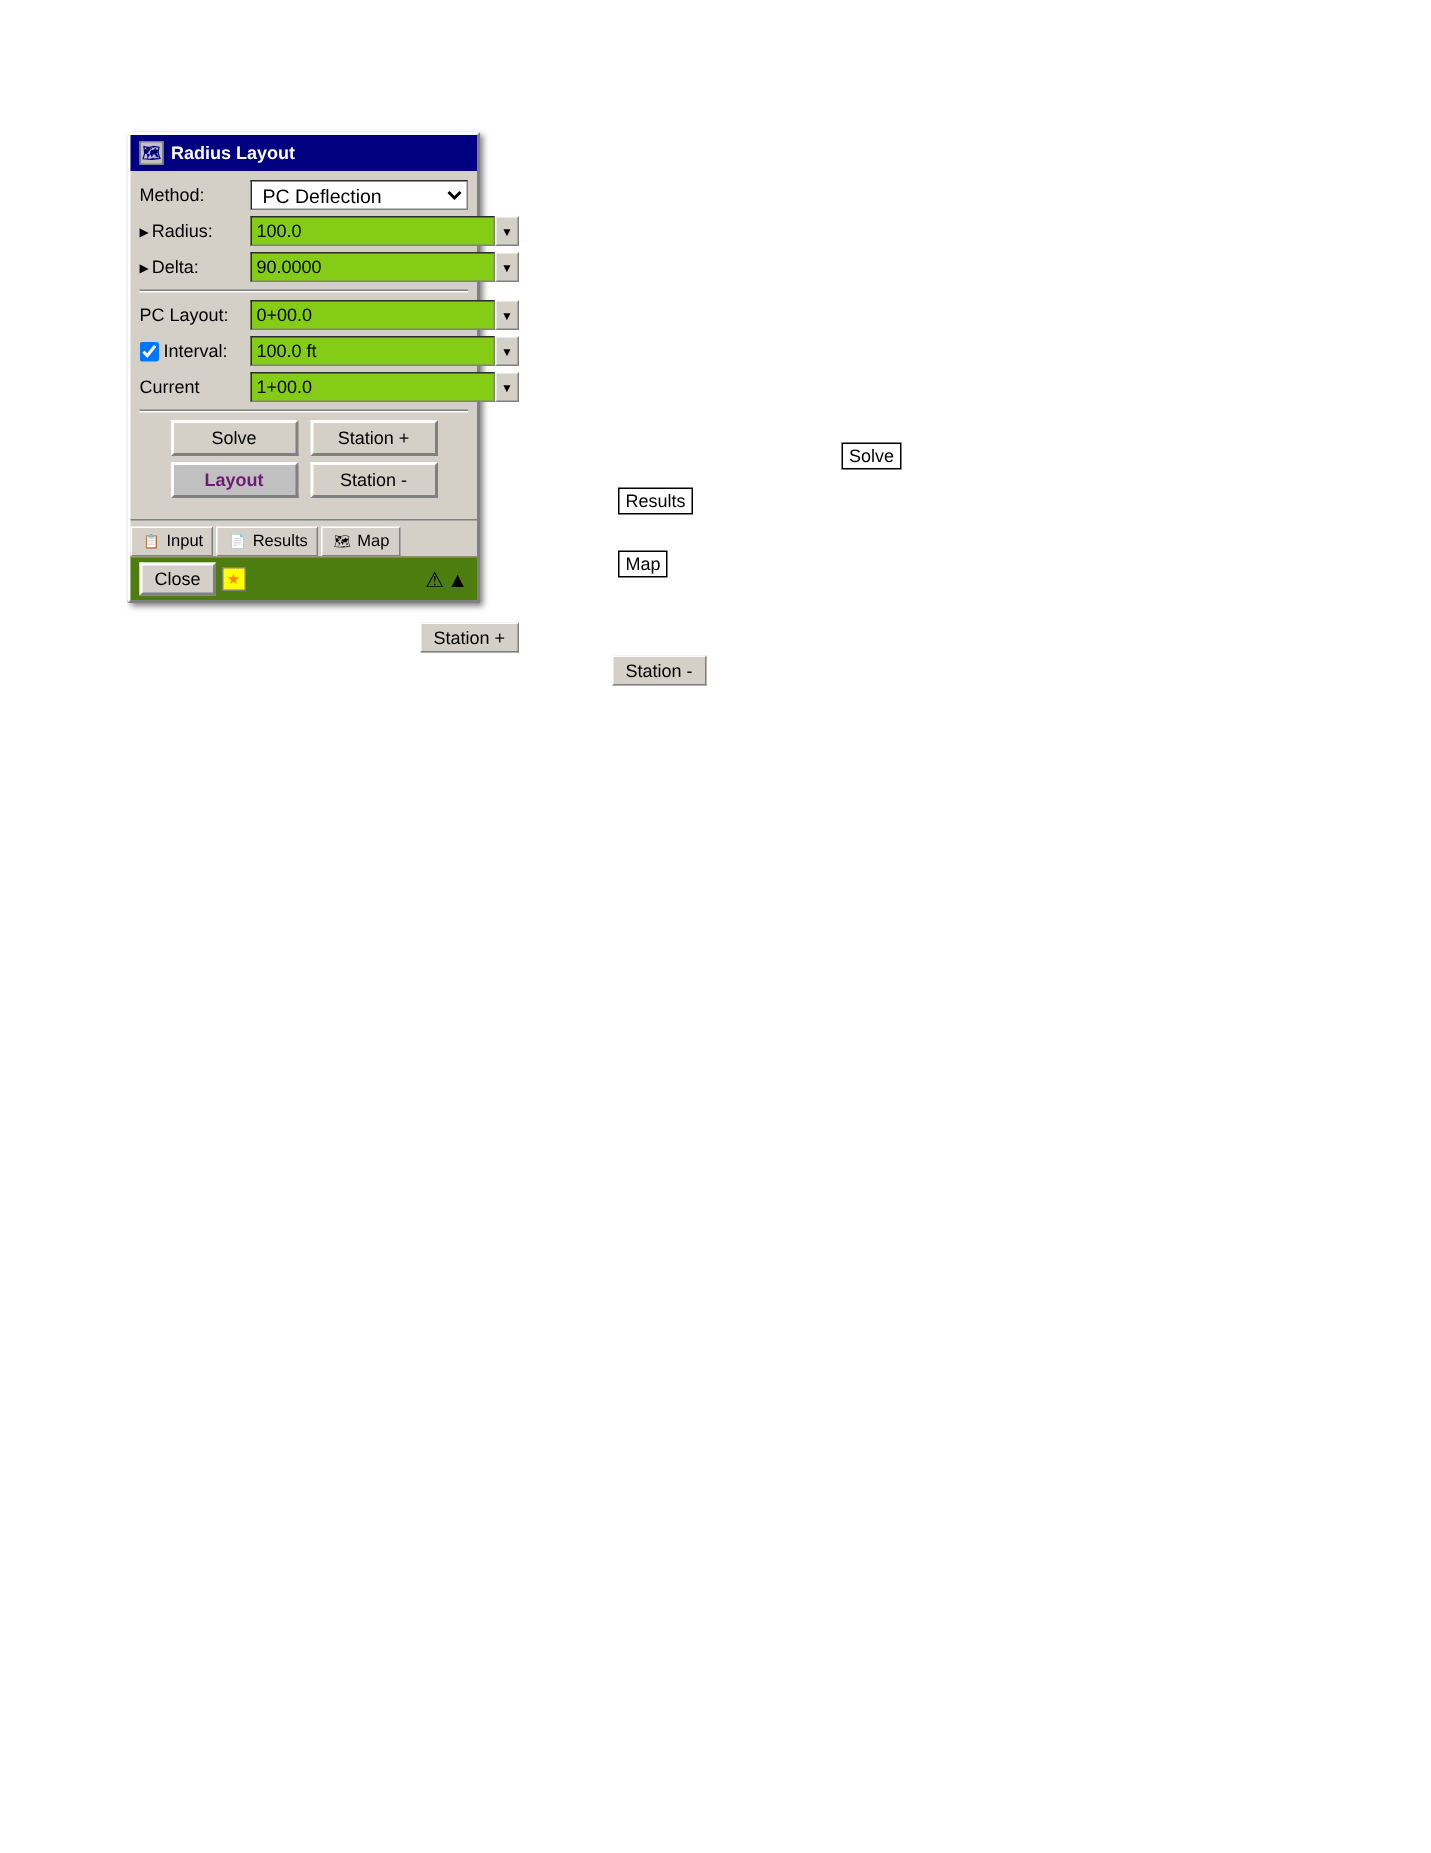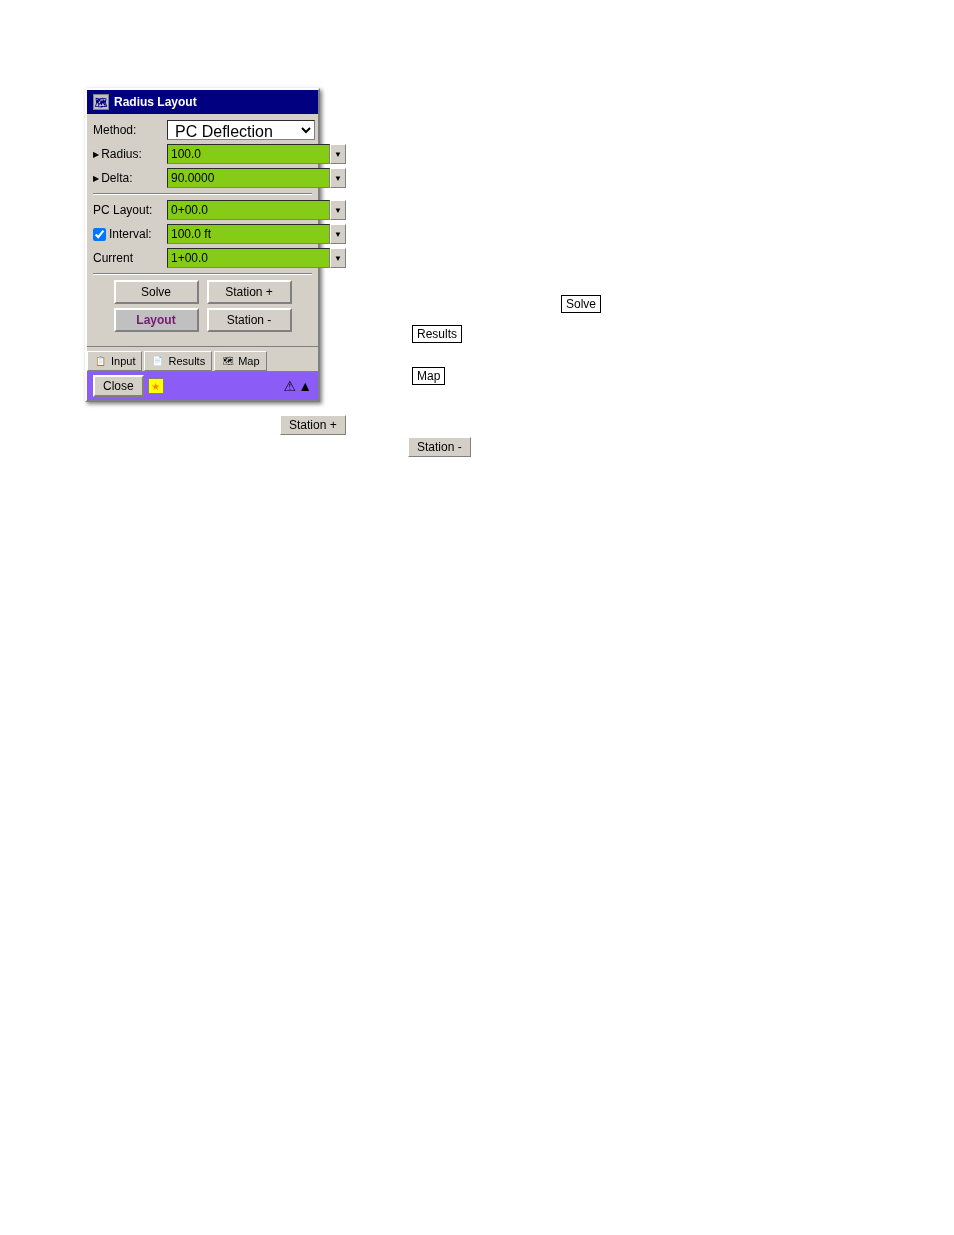--- a/index.html
+++ b/index.html
@@ -105,21 +105,21 @@
       display: flex;
       flex: 1;
       position: relative;
     }
 
     .select-wrapper select {
       flex: 1;
       border: 1px inset #808080;
       background: #ffffff;
       padding: 1px 3px;
-      font-size: 16px;
+      font-size: 13px;
       font-family: Arial, sans-serif;
       height: 20px;
     }
 
     .expand-label {
       display: flex;
       align-items: center;
       cursor: pointer;
       min-width: 70px;
       font-size: 12px;
@@ -215,21 +215,21 @@
       display: flex;
       align-items: center;
       justify-content: center;
       font-size: 9px;
     }
 
     .close-bar {
       display: flex;
       align-items: center;
       padding: 3px 6px;
-      background: #8b5cf6;
+      background: #4d7c0f;
       border-top: 1px solid #808080;
       gap: 4px;
     }
 
     .close-btn {
       padding: 2px 8px;
       background: #d4d0c8;
       border: 2px solid;
       border-top-color: #ffffff;
       border-left-color: #ffffff;

